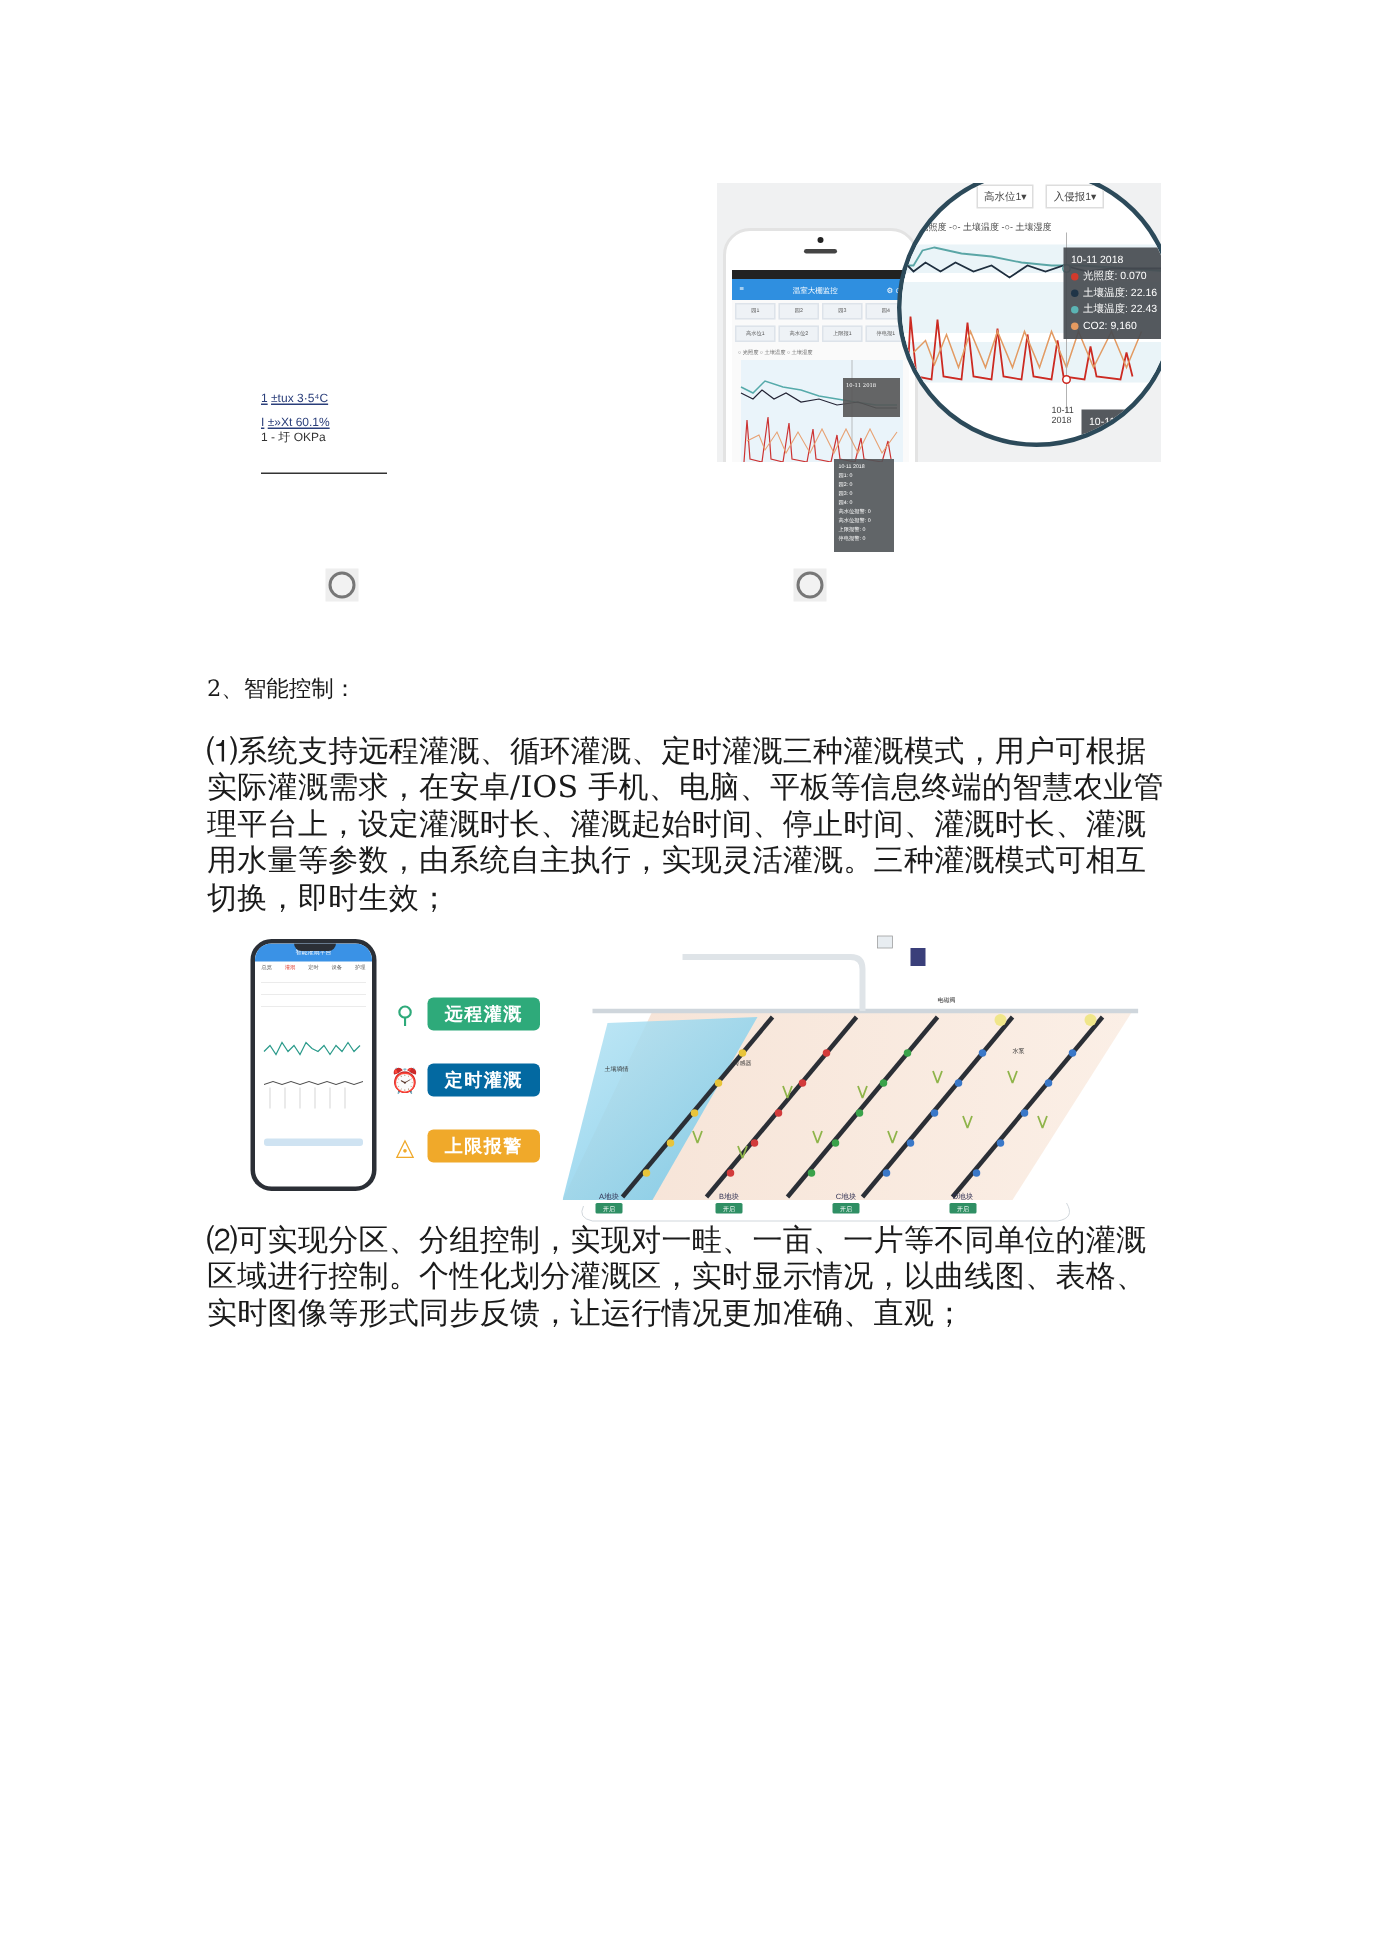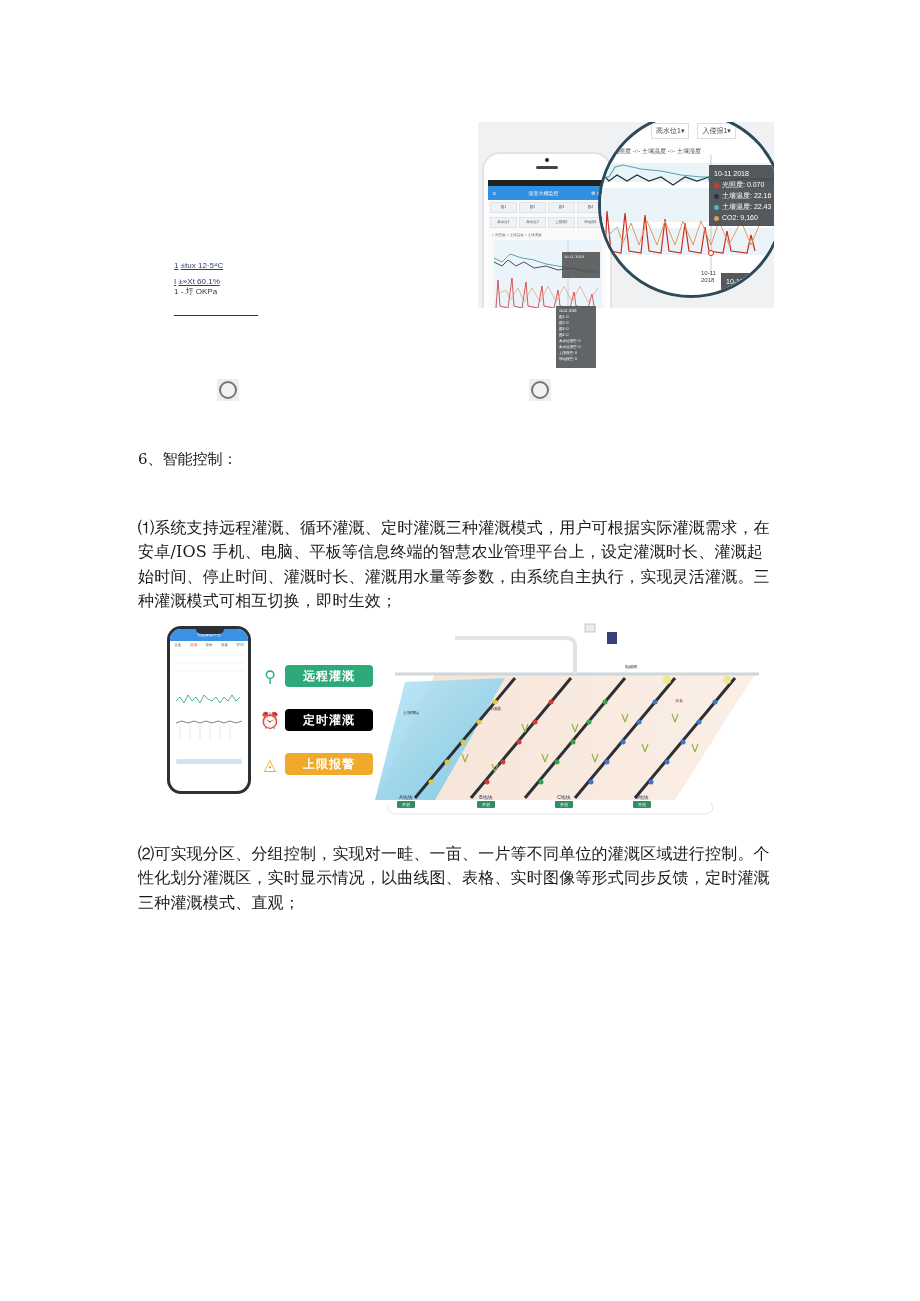--- a/index.html
+++ b/index.html
@@ -27,45 +27,45 @@
   .appbar { height: 14px; background: #2f8fe0; color:#fff; font-size: 5px; font-family: "Liberation Sans", sans-serif; display:flex; align-items:center; justify-content: space-between; padding: 0 5px; }
   .filters { display:flex; gap:2px; padding:2px; }
   .filters span { flex:1; height: 9px; background:#eef2f6; border:1px solid #dde3ea; font-size:3.5px; color:#555; font-family:"Liberation Sans",sans-serif; text-align:center; line-height:9px; }
   .magnifier { position:absolute; left: 120px; top: -10px; width: 180px; height: 180px; border-radius: 50%; border: 3px solid #2c4a5a; background:#ffffff; overflow:hidden; }
   .tooltip { position:absolute; background: rgba(70,75,80,0.92); color:#fff; font-family:"Liberation Sans",sans-serif; font-size:7px; line-height: 11px; padding: 3px 5px; }
   .tooltip .dot { display:inline-block; width:5px; height:5px; border-radius:50%; margin-right:3px; vertical-align: middle; }
   .mini-tip { position:absolute; left: 556px; top: 306px; width: 40px; height: 62px; background: rgba(80,84,88,0.9); color:#fff; font-size:3.5px; font-family:"Liberation Sans",sans-serif; line-height: 6px; padding: 2px 3px; box-sizing: border-box; }
 
   
   .heading { left: 138px; top: 450px; font-size: 15px; }
-  .para { left: 138px; width: 640px; font-size: 16px; line-height: 24.4px; letter-spacing: 0.2px; margin-top: 28px; }
+  .para { left: 138px; width: 640px; font-size: 20px; line-height: 24.4px; letter-spacing: 0.2px; }
   .para1 { top: 488px; }
   .para2 { top: 814px; }
 
   
   .fig2 { left: 163px; top: 622px; width: 596px; height: 194px; }
   .phone2 { position:absolute; left: 4px; top: 4px; width: 84px; height: 168px; border: 3px solid #2b2f36; border-radius: 14px; background:#fff; box-sizing:border-box; overflow:hidden; }
   .phone2 .notch { position:absolute; left: 26px; top: 0; width: 28px; height: 5px; background:#2b2f36; border-radius: 0 0 5px 5px; }
   .phone2 .bar { height: 12px; background:#3a92e6; color:#fff; font-size:4px; font-family:"Liberation Sans",sans-serif; text-align:center; line-height: 12px; }
   .phone2 .tabs { display:flex; justify-content:space-around; font-size:3.5px; color:#555; font-family:"Liberation Sans",sans-serif; padding: 2px 0; }
   .phone2 .tabs .on { color:#e0453a; }
   .mode { position:absolute; left: 96px; width: 120px; height: 24px; display:flex; align-items:center; }
   .mode .ico { width: 22px; height: 22px; font-size: 16px; display:flex; align-items:center; justify-content:center; }
-  .mode .label { margin-left: 4px; width: 88px; height: 22px; border-radius: 4px; color:#fff; font-family:"Liberation Sans",sans-serif; font-size: 12px; font-weight: bold; display:flex; align-items:center; justify-content:center; letter-spacing: 1px; }
+  .mode .label { margin-left: 4px; width: 75px; height: 22px; border-radius: 4px; color:#fff; font-family:"Liberation Sans",sans-serif; font-size: 12px; font-weight: bold; display:flex; align-items:center; justify-content:center; letter-spacing: 1px; }
   .field { position:absolute; left: 212px; top: 0; width: 384px; height: 194px; overflow:hidden; }
   .block-label { position:absolute; font-size:5px; font-family:"Liberation Sans",sans-serif; color:#335; text-align:center; }
   .block-label .btn { display:block; margin-top:1px; width: 18px; height: 7px; background:#2f8f64; color:#fff; font-size:4px; line-height:7px; border-radius:1px; }
 </style>
 </head>
 <body>
 
 <div class="abs sensor">
   <div class="row">
     <span class="u">1</span>
-    <span class="u">±tux 12·5⁴C</span>
+    <span class="u">±tux 3·5⁴C</span>
   </div>
   <div class="row" style="margin-top:6px">
     <span class="u">I</span>
     <span class="u">±»Xt 60.1%</span>
   </div>
   <div class="row">
     <span>1</span>
     <span>- 圩  OKPa</span>
   </div>
   <div class="bar"></div>
@@ -162,21 +162,21 @@
   <div>停电报警: 0</div>
 </div>
 
 <div class="abs circle-wrap" style="left:217px; top:379px;">
     <div class="circle"></div>
   </div>
 <div class="abs circle-wrap" style="left:529px; top:379px;">
     <div class="circle"></div>
   </div>
 
-<div class="abs heading">6、智能控制：</div>
+<div class="abs heading">2、智能控制：</div>
 <div class="abs para para1">⑴系统支持远程灌溉、循环灌溉、定时灌溉三种灌溉模式，用户可根据实际灌溉需求，在安卓/IOS 手机、电脑、平板等信息终端的智慧农业管理平台上，设定灌溉时长、灌溉起始时间、停止时间、灌溉时长、灌溉用水量等参数，由系统自主执行，实现灵活灌溉。三种灌溉模式可相互切换，即时生效；</div>
 
 <div class="abs fig2">
   <div class="phone2">
     <div class="notch"></div>
     <div class="bar">智能灌溉平台</div>
     <div class="tabs">
       <span>总览</span>
       <span class="on">灌溉</span>
       <span>定时</span>
@@ -202,21 +202,21 @@
       <rect x="6" y="110" width="66" height="5" rx="2" fill="#cfe3f2"></rect>
     </svg>
   </div>
 
   <div class="mode" style="top:42px;">
     <span class="ico" style="color:#2eaa7a">⚲</span>
     <span class="label" style="background:#2eaa7a">远程灌溉</span>
   </div>
   <div class="mode" style="top:86px;">
     <span class="ico" style="color:#3a97dc">⏰</span>
-    <span class="label" style="background:#000000">定时灌溉</span>
+    <span class="label" style="background:#0369a1">定时灌溉</span>
   </div>
   <div class="mode" style="top:130px;">
     <span class="ico" style="color:#f0a92a">◬</span>
     <span class="label" style="background:#f0a92a">上限报警</span>
   </div>
 
   <div class="field">
     <svg width="384" height="194" viewBox="0 0 384 194">
       <defs>
         <linearGradient id="soil" x1="0" y1="0" x2="1" y2="0">
@@ -310,13 +310,13 @@
       <span>C地块</span>
       <span class="btn">开启</span>
     </div>
     <div class="block-label" style="left:258px; top:172px;">
       <span>D地块</span>
       <span class="btn">开启</span>
     </div>
   </div>
 </div>
 
-<div class="abs para para2">⑵可实现分区、分组控制，实现对一畦、一亩、一片等不同单位的灌溉区域进行控制。个性化划分灌溉区，实时显示情况，以曲线图、表格、实时图像等形式同步反馈，定时灌溉三种灌溉模式、直观；</div>
+<div class="abs para para2">⑵可实现分区、分组控制，实现对一畦、一亩、一片等不同单位的灌溉区域进行控制。个性化划分灌溉区，实时显示情况，以曲线图、表格、实时图像等形式同步反馈，让运行情况更加准确、直观；</div>
 
 </body></html>

